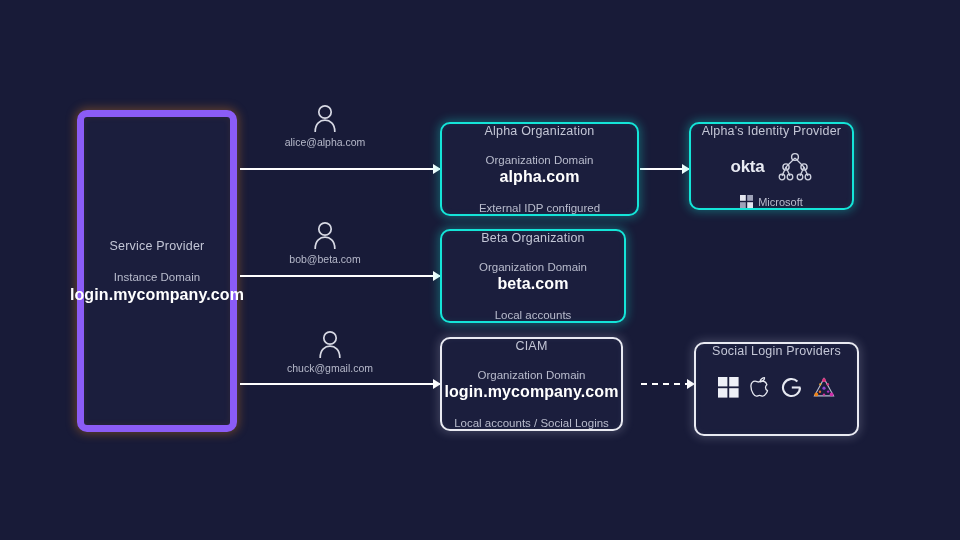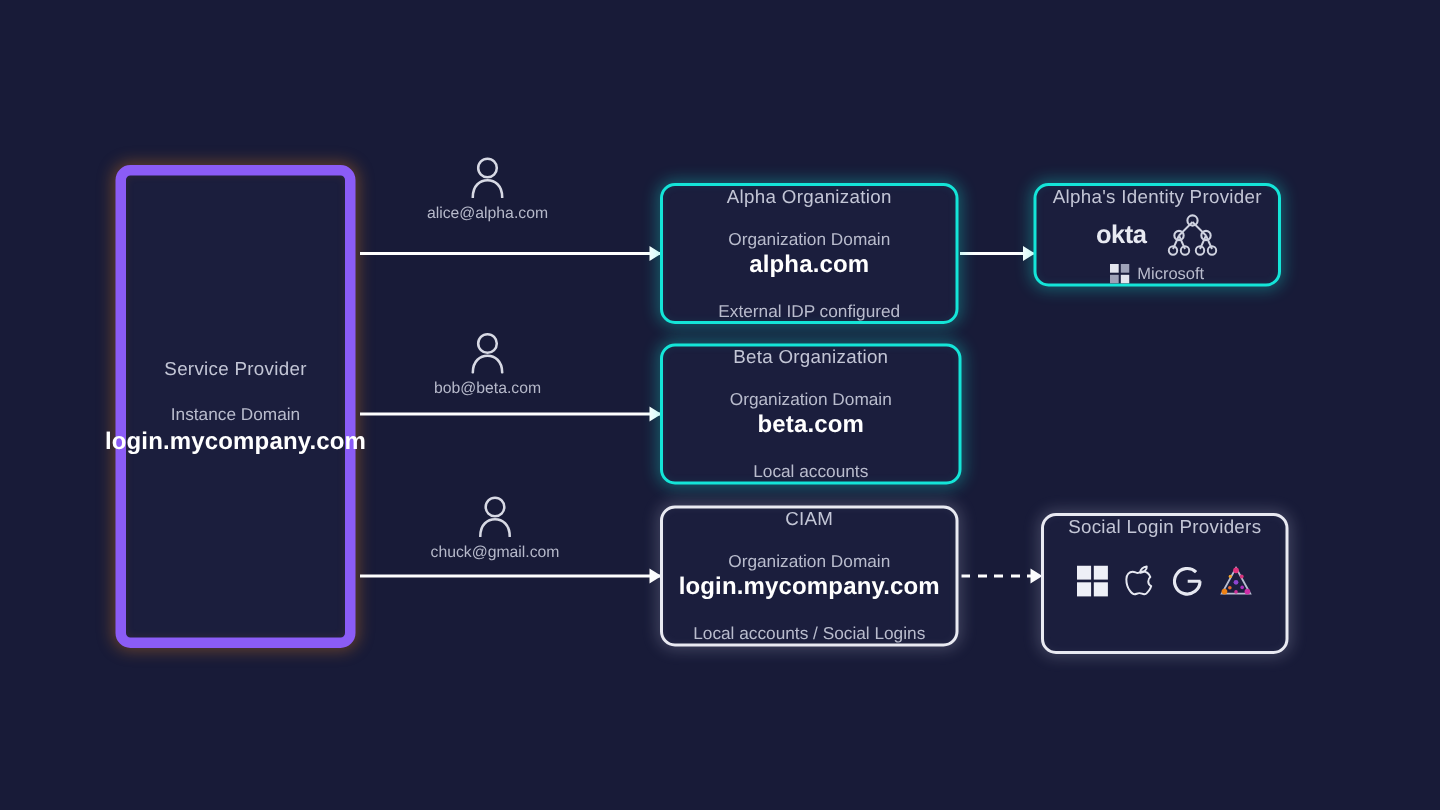--- a/index.html
+++ b/index.html
@@ -83,25 +83,25 @@
   }
   #service-provider .sp-inner {
     display: flex;
     flex-direction: column;
     align-items: center;
     transform: translateY(0px);
   }
 
   
   #alpha-org  { left: 440px; top: 122px; width: 199px; height: 94px; }
-  #beta-org   { left: 440px; top: 229px; width: 201px; height: 94px; }
-  #ciam-org   { left: 440px; top: 337px; width: 199px; height: 94px; }
-
-  
-  #alpha-idp  { left: 689px; top: 122px; width: 165px; height: 69px; }
+  #beta-org   { left: 440px; top: 229px; width: 186px; height: 94px; }
+  #ciam-org   { left: 440px; top: 337px; width: 183px; height: 94px; }
+
+  
+  #alpha-idp  { left: 689px; top: 122px; width: 165px; height: 88px; }
   #social-idp { left: 694px; top: 342px; width: 165px; height: 94px; }
 
   
   .user {
     position: absolute;
     width: 140px;
     display: flex;
     flex-direction: column;
     align-items: center;
   }

